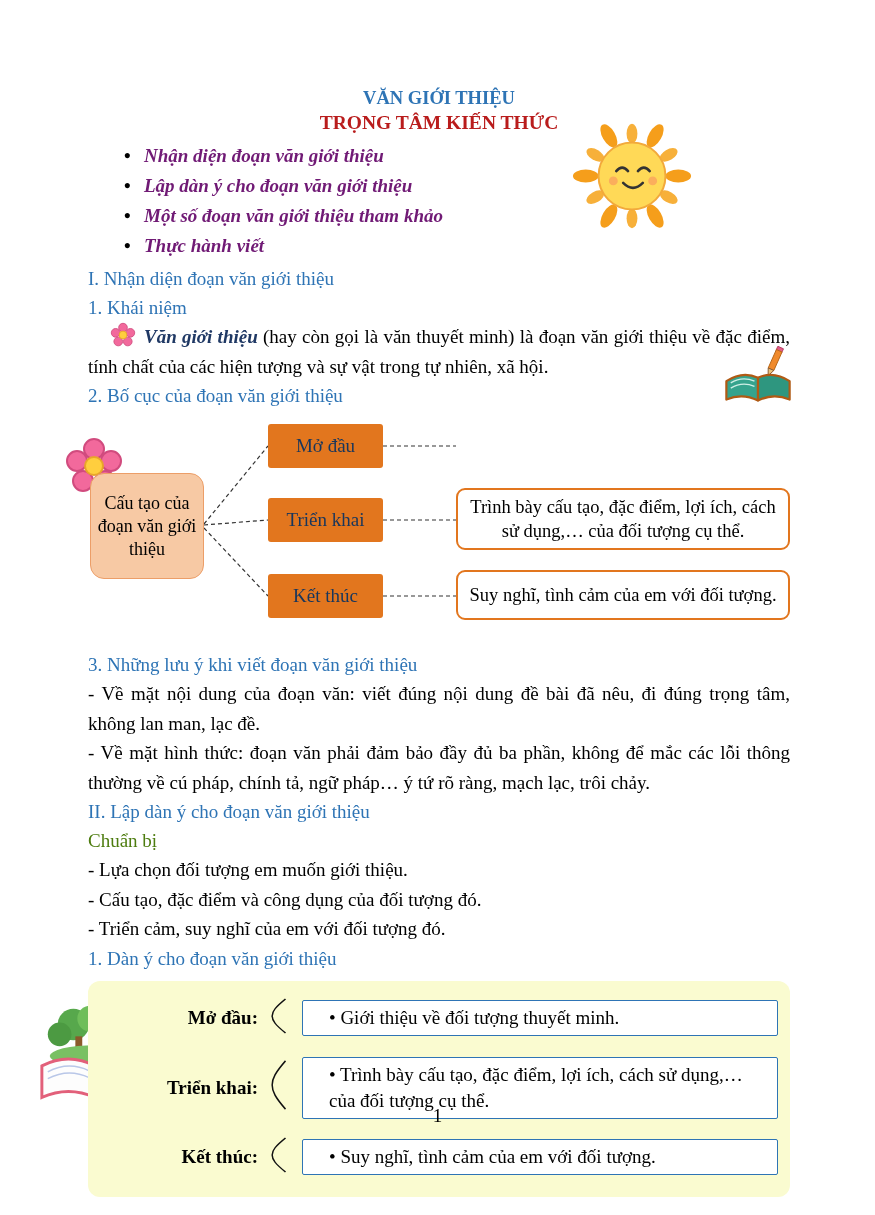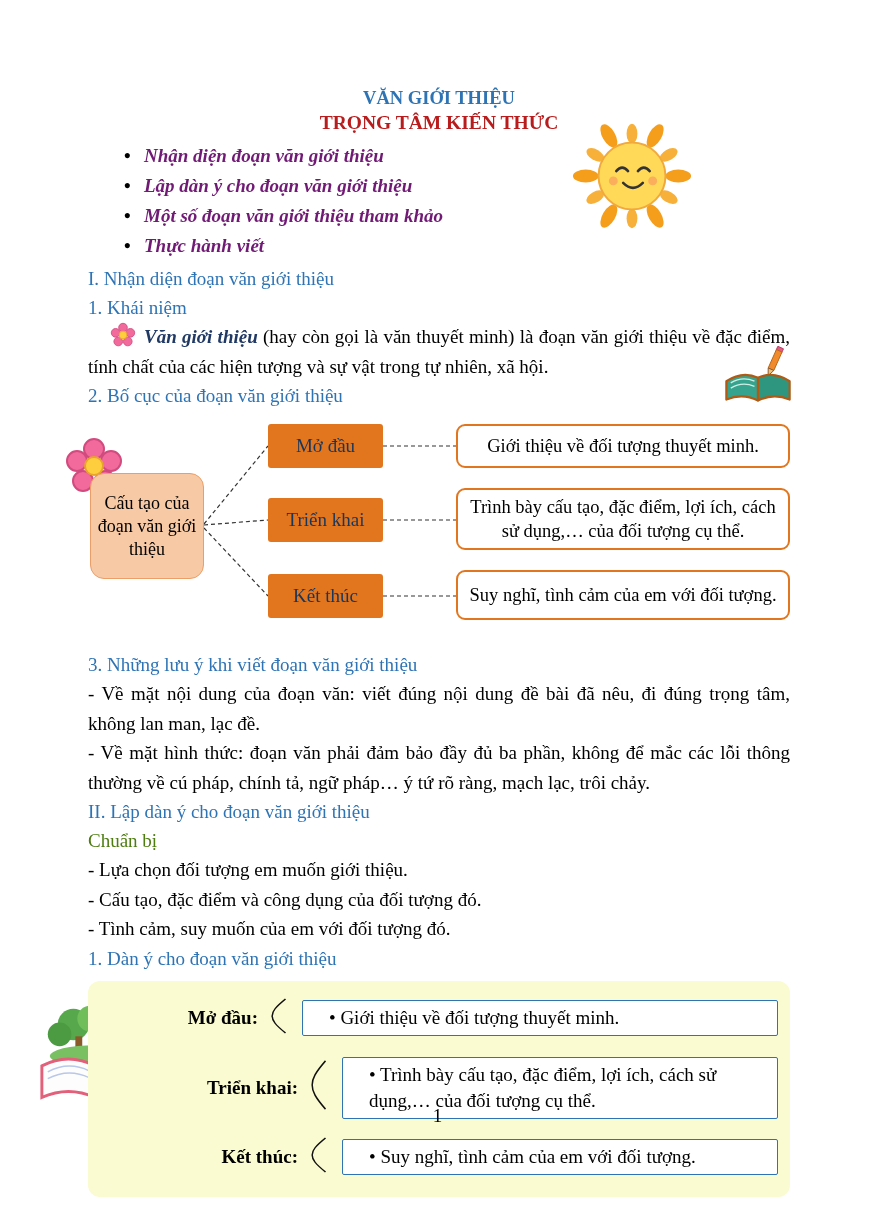--- a/index.html
+++ b/index.html
@@ -49,21 +49,21 @@
     padding:2px 8px; line-height:24px; font-size:18.5px;
   }
   .desc1{top:6px; height:44px} .desc2{top:70px; height:62px} .desc3{top:152px; height:50px}
 
   
   .outline-box {
     position:relative; background:#fafbd0; border-radius:12px;
     margin-top:8px; padding:16px 12px 18px 0; min-height:178px;
   }
   .orow { display:flex; align-items:center; }
-  .orow + .orow { margin-top:17px;margin-left:40px; }
+  .orow + .orow { margin-top:17px; }
   .olabel { width:180px; flex:none; text-align:right; font-weight:bold; padding-right:10px; }
   .brace  { flex:none; margin-right:14px; }
   .obox {
     flex:1; border:1.6px solid #2e74b5; background:#fff; border-radius:2px;
     padding:4px 26px; line-height:26px;
   }
 
   
   .sun { position:absolute; left:566px; top:112px; width:132px; height:128px; }
   .book-pencil { position:absolute; left:714px; top:346px; width:88px; height:58px; }
@@ -194,34 +194,33 @@
             </g>
             <circle cx="30" cy="30" r="9" fill="#FFCE3E" stroke="#E8A52B" stroke-width="2"></circle>
           </svg>
       </span>
       <div class="root-box">Cấu tạo của đoạn văn giới thiệu</div>
 
       <div class="stage stage1">Mở đầu</div>
       <div class="stage stage2">Triển khai</div>
       <div class="stage stage3">Kết thúc</div>
 
-      <div class="desc desc1">Giới thiệu về đối tượng thuyết minh.</div>
       <div class="desc desc2">Trình bày cấu tạo, đặc điểm, lợi ích, cách sử dụng,… của đối tượng cụ thể.</div>
       <div class="desc desc3">Suy nghĩ, tình cảm của em với đối tượng.</div>
     </div>
 
     <div class="h-blue">3. Những lưu ý khi viết đoạn văn giới thiệu</div>
     <p class="body">- Về mặt nội dung của đoạn văn: viết đúng nội dung đề bài đã nêu, đi đúng trọng tâm, không lan man, lạc đề.</p>
     <p class="body">- Về mặt hình thức: đoạn văn phải đảm bảo đầy đủ ba phần, không để mắc các lỗi thông thường về cú pháp, chính tả, ngữ pháp… ý tứ rõ ràng, mạch lạc, trôi chảy.</p>
 
     <div class="h-blue">II. Lập dàn ý cho đoạn văn giới thiệu</div>
     <div class="h-black">Chuẩn bị</div>
     <p class="body">- Lựa chọn đối tượng em muốn giới thiệu.</p>
     <p class="body">- Cấu tạo, đặc điểm và công dụng của đối tượng đó.</p>
-    <p class="body">- Tình cảm, suy muốn của em với đối tượng đó.</p>
+    <p class="body">- Triển cảm, suy nghĩ của em với đối tượng đó.</p>
 
     <div class="h-blue">1. Dàn ý cho đoạn văn giới thiệu</div>
 
     <div class="outline-box">
       <div class="orow">
         <div class="olabel">Mở đầu:</div>
         <span class="brace"><svg viewBox="0 0 24 56" width="20" height="38" preserveAspectRatio="none">
               <path d="M21,3 C9,15 5,21 5,28 C5,35 9,41 21,53" stroke="#111" stroke-width="1.8" fill="none"></path>
             </svg></span>
         <div class="obox"><span>• Giới thiệu về đối tượng thuyết minh.</span></div>

